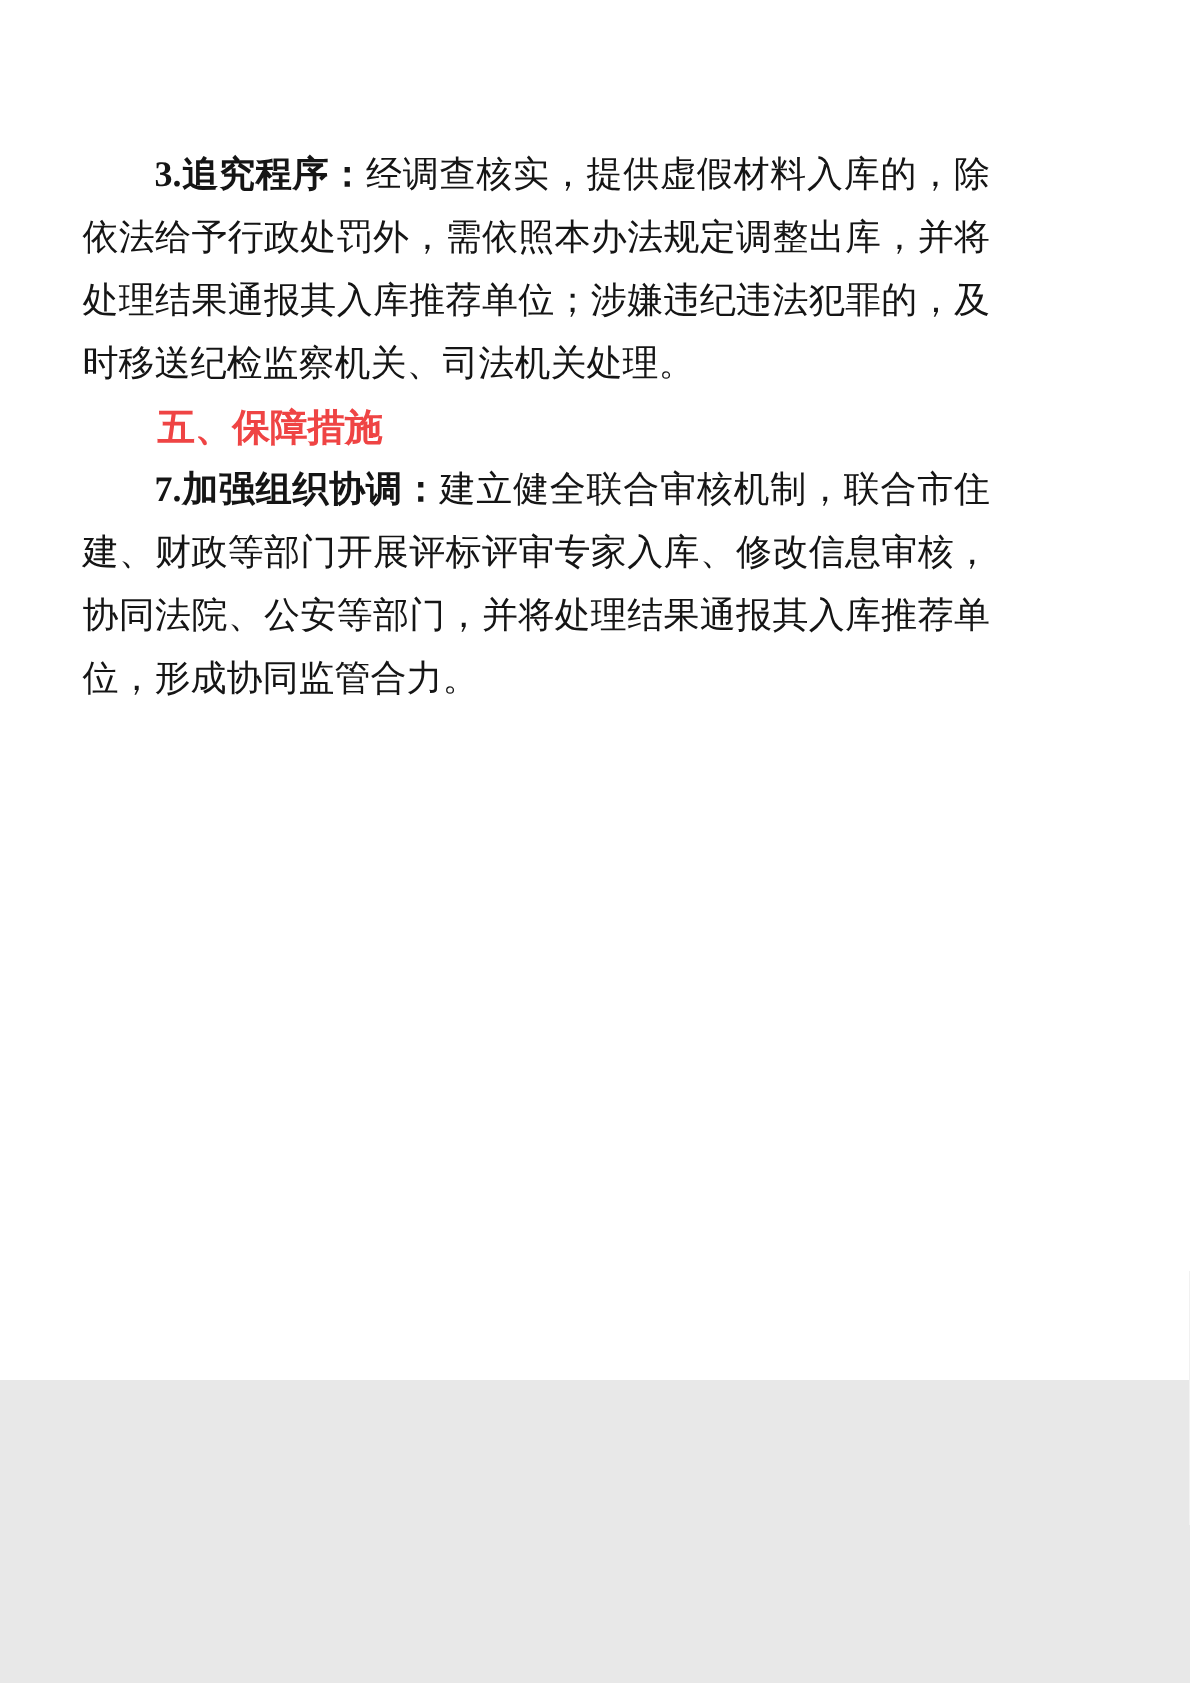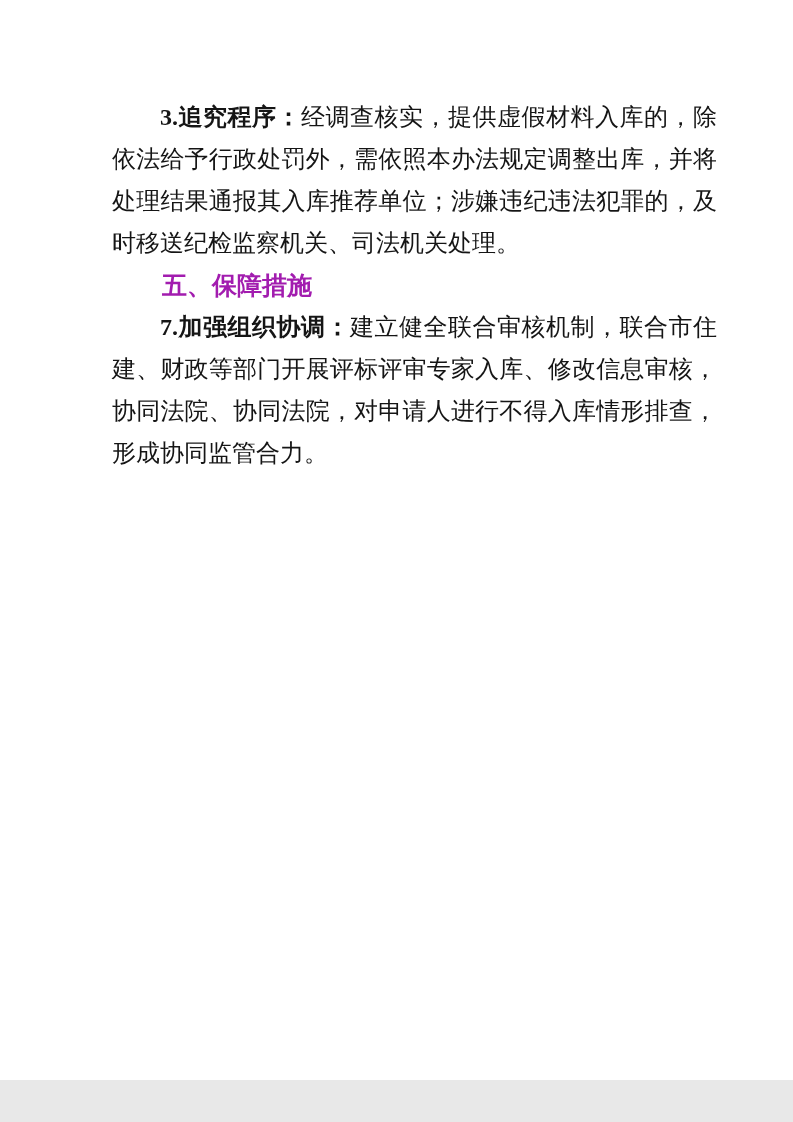--- a/index.html
+++ b/index.html
@@ -3,26 +3,26 @@
 <meta charset="utf-8">
 <style>
   html, body {
     margin: 0;
     padding: 0;
     background: #e8e8e8;
   }
   .page {
     position: relative;
     width: 793px;
-    height: 1080px;
+    height: 920px;
     margin: 0 auto;
     background: #ffffff;
     overflow: hidden;
     box-sizing: border-box;
-    padding: 96px 93px 0 112px;
+    padding: 96px 93px 0 55px;
   }
   .content {
     width: 605px;
     color: #151515;
     font-family: "Liberation Serif", "DejaVu Serif", serif;
     font-size: 24px;
     line-height: 42px;
     text-align: justify;
     text-justify: inter-ideograph;
   }
@@ -34,31 +34,31 @@
   .para .lead {
     font-weight: 600;
   }
   .heading {
     margin: 0;
     text-indent: 2em;
     font-family: "Liberation Sans", "DejaVu Sans", sans-serif;
     font-weight: bold;
     font-size: 25px;
     line-height: 42px;
-    color: #a21caf;
+    color: #ef4444;
   }
 </style>
 </head>
 <body>
 
 <div class="page">
   <div class="content">
 
     <p class="para"><span class="lead">3.追究程序：</span><span>经调查核实，提供虚假材料入库的，除依法给予行政处罚外，需依照本办法规定调整出库，并将处理结果通报其入库推荐单位；涉嫌违纪违法犯罪的，及时移送纪检监察机关、司法机关处理。</span></p>
 
     <h2 class="heading">五、保障措施</h2>
 
-    <p class="para"><span class="lead">7.加强组织协调：</span><span>建立健全联合审核机制，联合市住建、财政等部门开展评标评审专家入库、修改信息审核，协同法院、协同法院，对申请人进行不得入库情形排查，形成协同监管合力。</span></p>
+    <p class="para"><span class="lead">7.加强组织协调：</span><span>建立健全联合审核机制，联合市住建、财政等部门开展评标评审专家入库、修改信息审核，协同法院、公安等部门，并将处理结果通报其入库推荐单位，形成协同监管合力。</span></p>
 
 
 
   </div>
 </div>
 
 </body></html>

